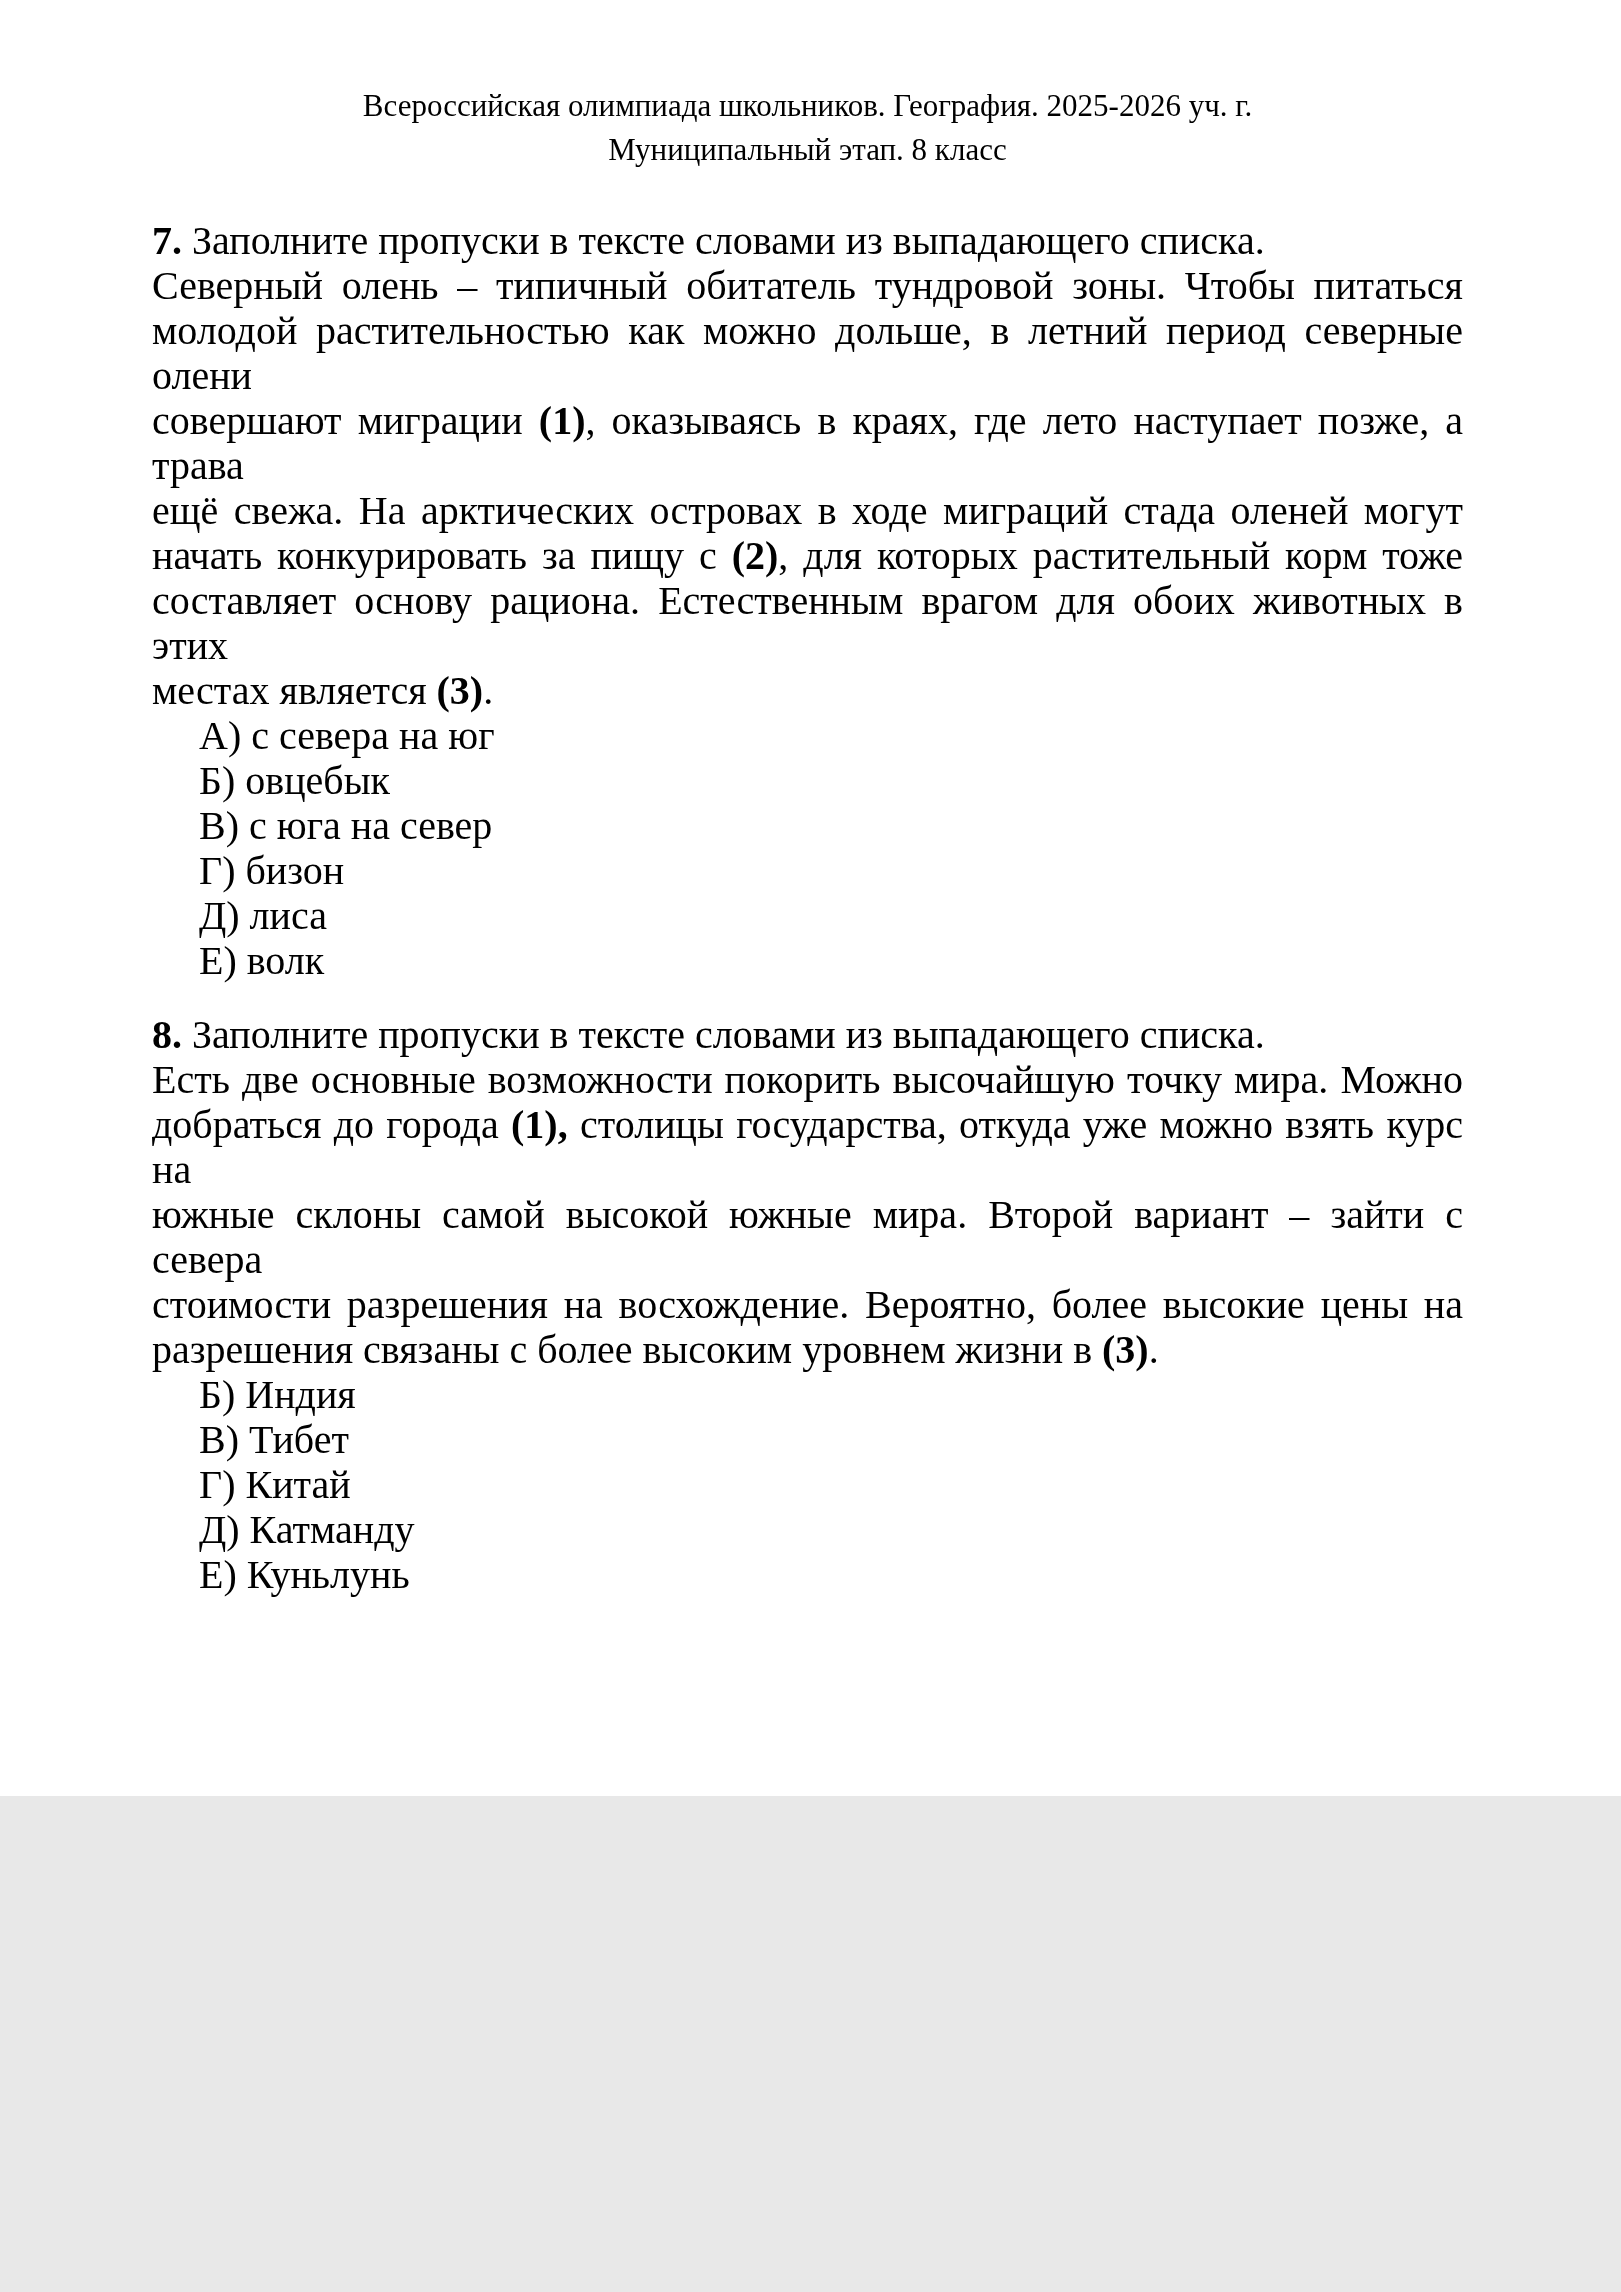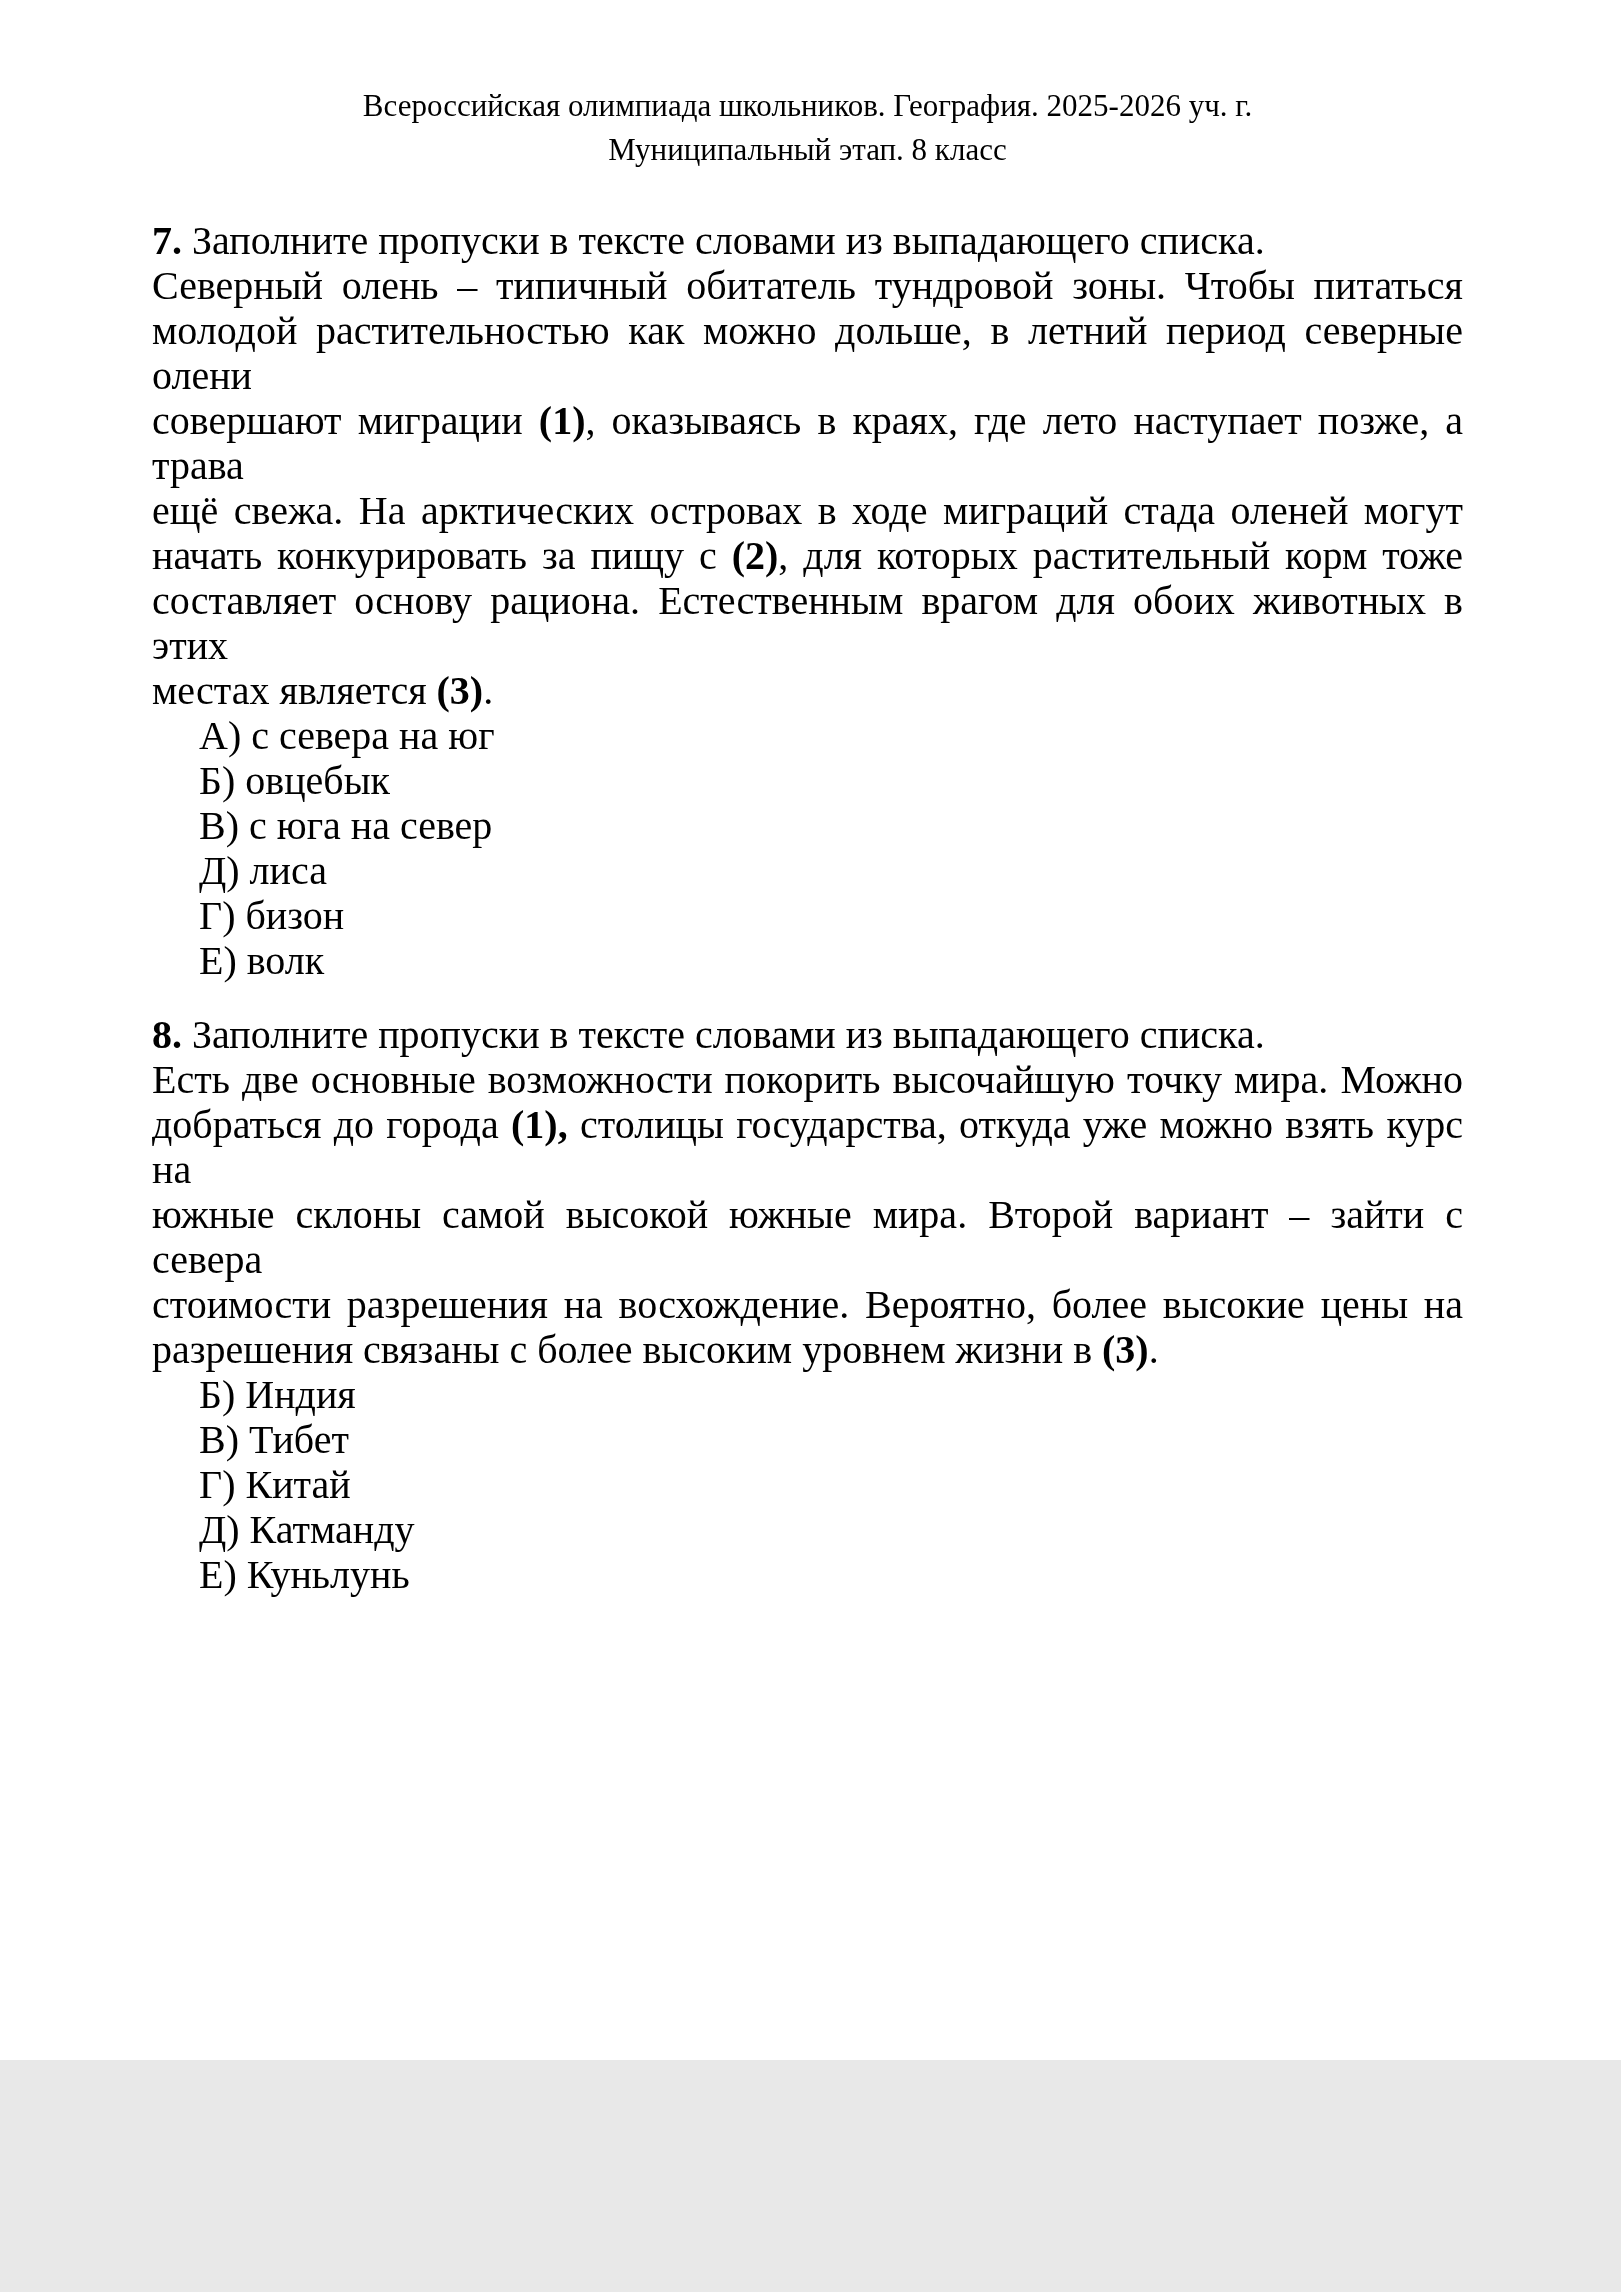--- a/index.html
+++ b/index.html
@@ -3,21 +3,21 @@
 <meta charset="utf-8">
 <style>
   html, body {
     margin: 0;
     padding: 0;
     background: #e8e8e8;
   }
   .page {
     position: relative;
     width: 1621px;
-    height: 2060px;
+    height: 1796px;
     background: #ffffff;
     color: #000000;
     font-family: "Liberation Serif", serif;
     box-sizing: border-box;
     padding: 84px 158px 0 152px;
     overflow: hidden;
   }
   .doc-header {
     text-align: center;
     font-size: 31px;
@@ -66,22 +66,22 @@
     <div class="line j"><span>молодой растительностью как можно дольше, в летний период северные олени</span></div>
     <div class="line j"><span>совершают миграции </span><span class="b">(1)</span><span>, оказываясь в краях, где лето наступает позже, а трава</span></div>
     <div class="line j"><span>ещё свежа. На арктических островах в ходе миграций стада оленей могут</span></div>
     <div class="line j"><span>начать конкурировать за пищу с </span><span class="b">(2)</span><span>, для которых растительный корм тоже</span></div>
     <div class="line j"><span>составляет основу рациона. Естественным врагом для обоих животных в этих</span></div>
     <div class="line"><span>местах является </span><span class="b">(3)</span><span>.</span></div>
     <div class="options">
       <div class="line">А) с севера на юг</div>
       <div class="line">Б) овцебык</div>
       <div class="line">В) с юга на север</div>
+      <div class="line">Г) бизон</div>
       <div class="line">Д) лиса</div>
-      <div class="line">Г) бизон</div>
       <div class="line">Е) волк</div>
     </div>
   </section>
 
   <section class="question q8">
     <div class="line"><span class="b">8.</span><span> Заполните пропуски в тексте словами из выпадающего списка.</span></div>
     <div class="line j"><span>Есть две основные возможности покорить высочайшую точку мира. Можно</span></div>
     <div class="line j"><span>добраться до города </span><span class="b">(1),</span><span> столицы государства, откуда уже можно взять курс на</span></div>
     <div class="line j"><span>южные склоны самой высокой южные мира. Второй вариант – зайти с севера</span></div>
     <div class="line j"><span>стоимости разрешения на восхождение. Вероятно, более высокие цены на</span></div>

